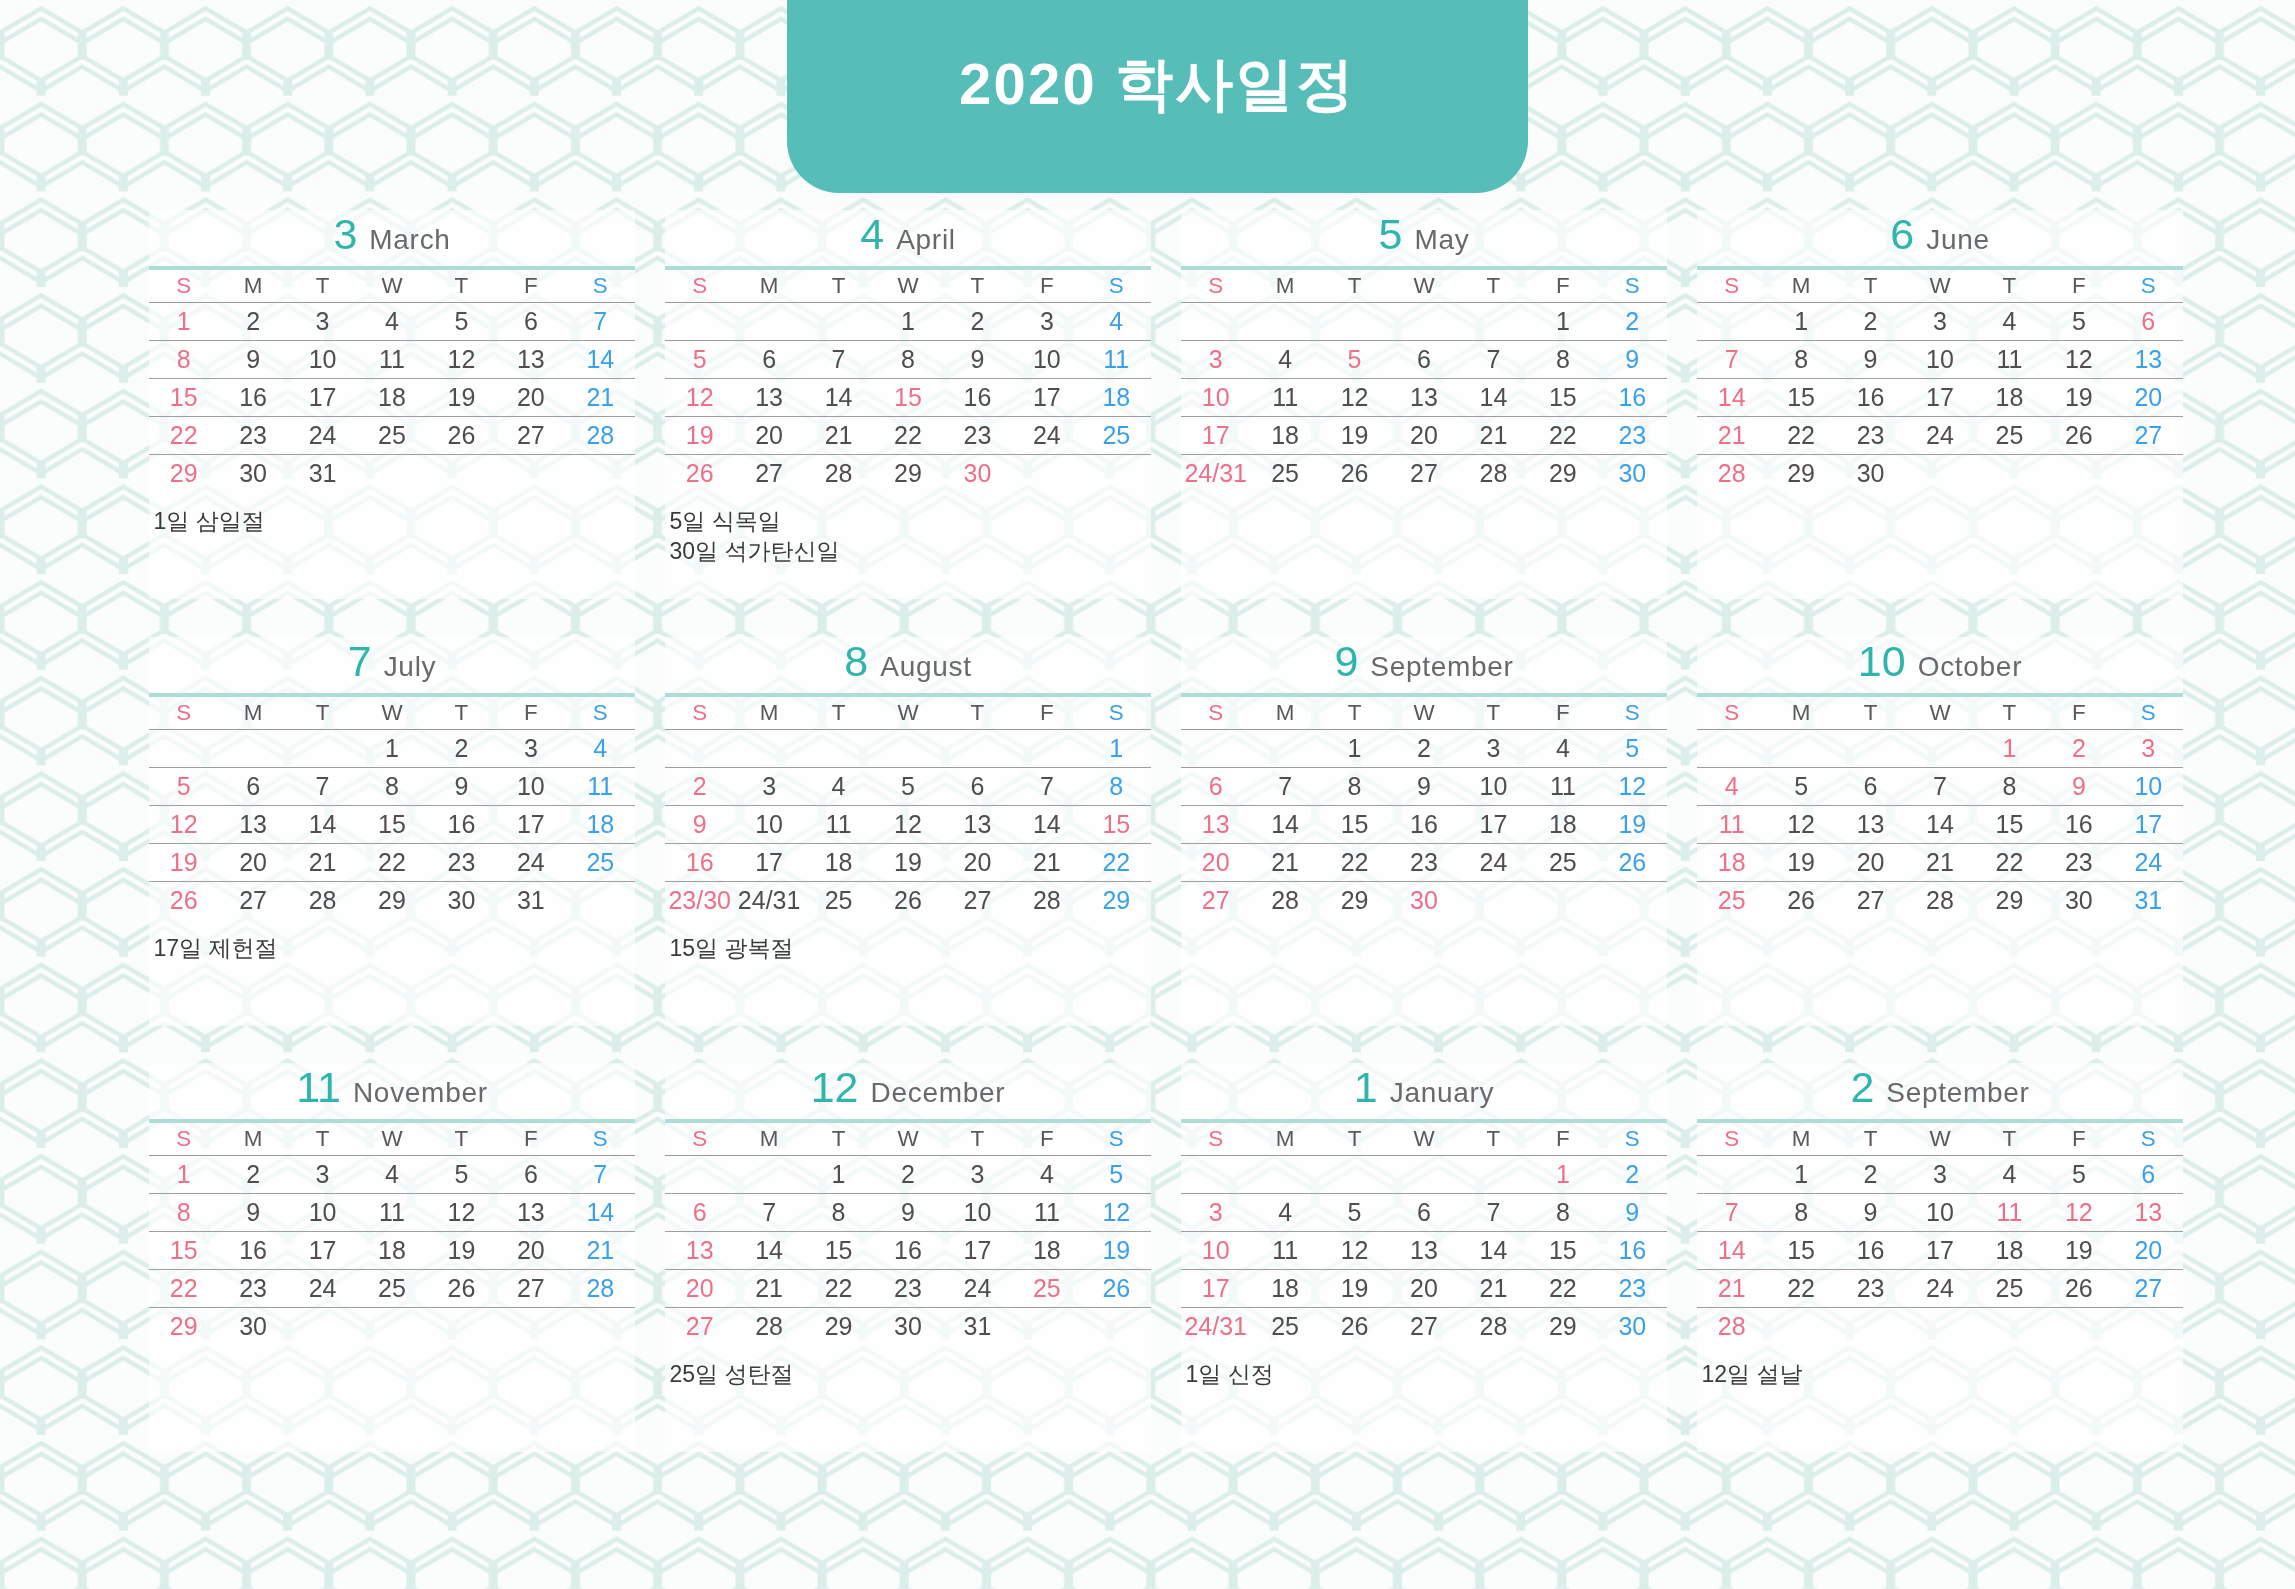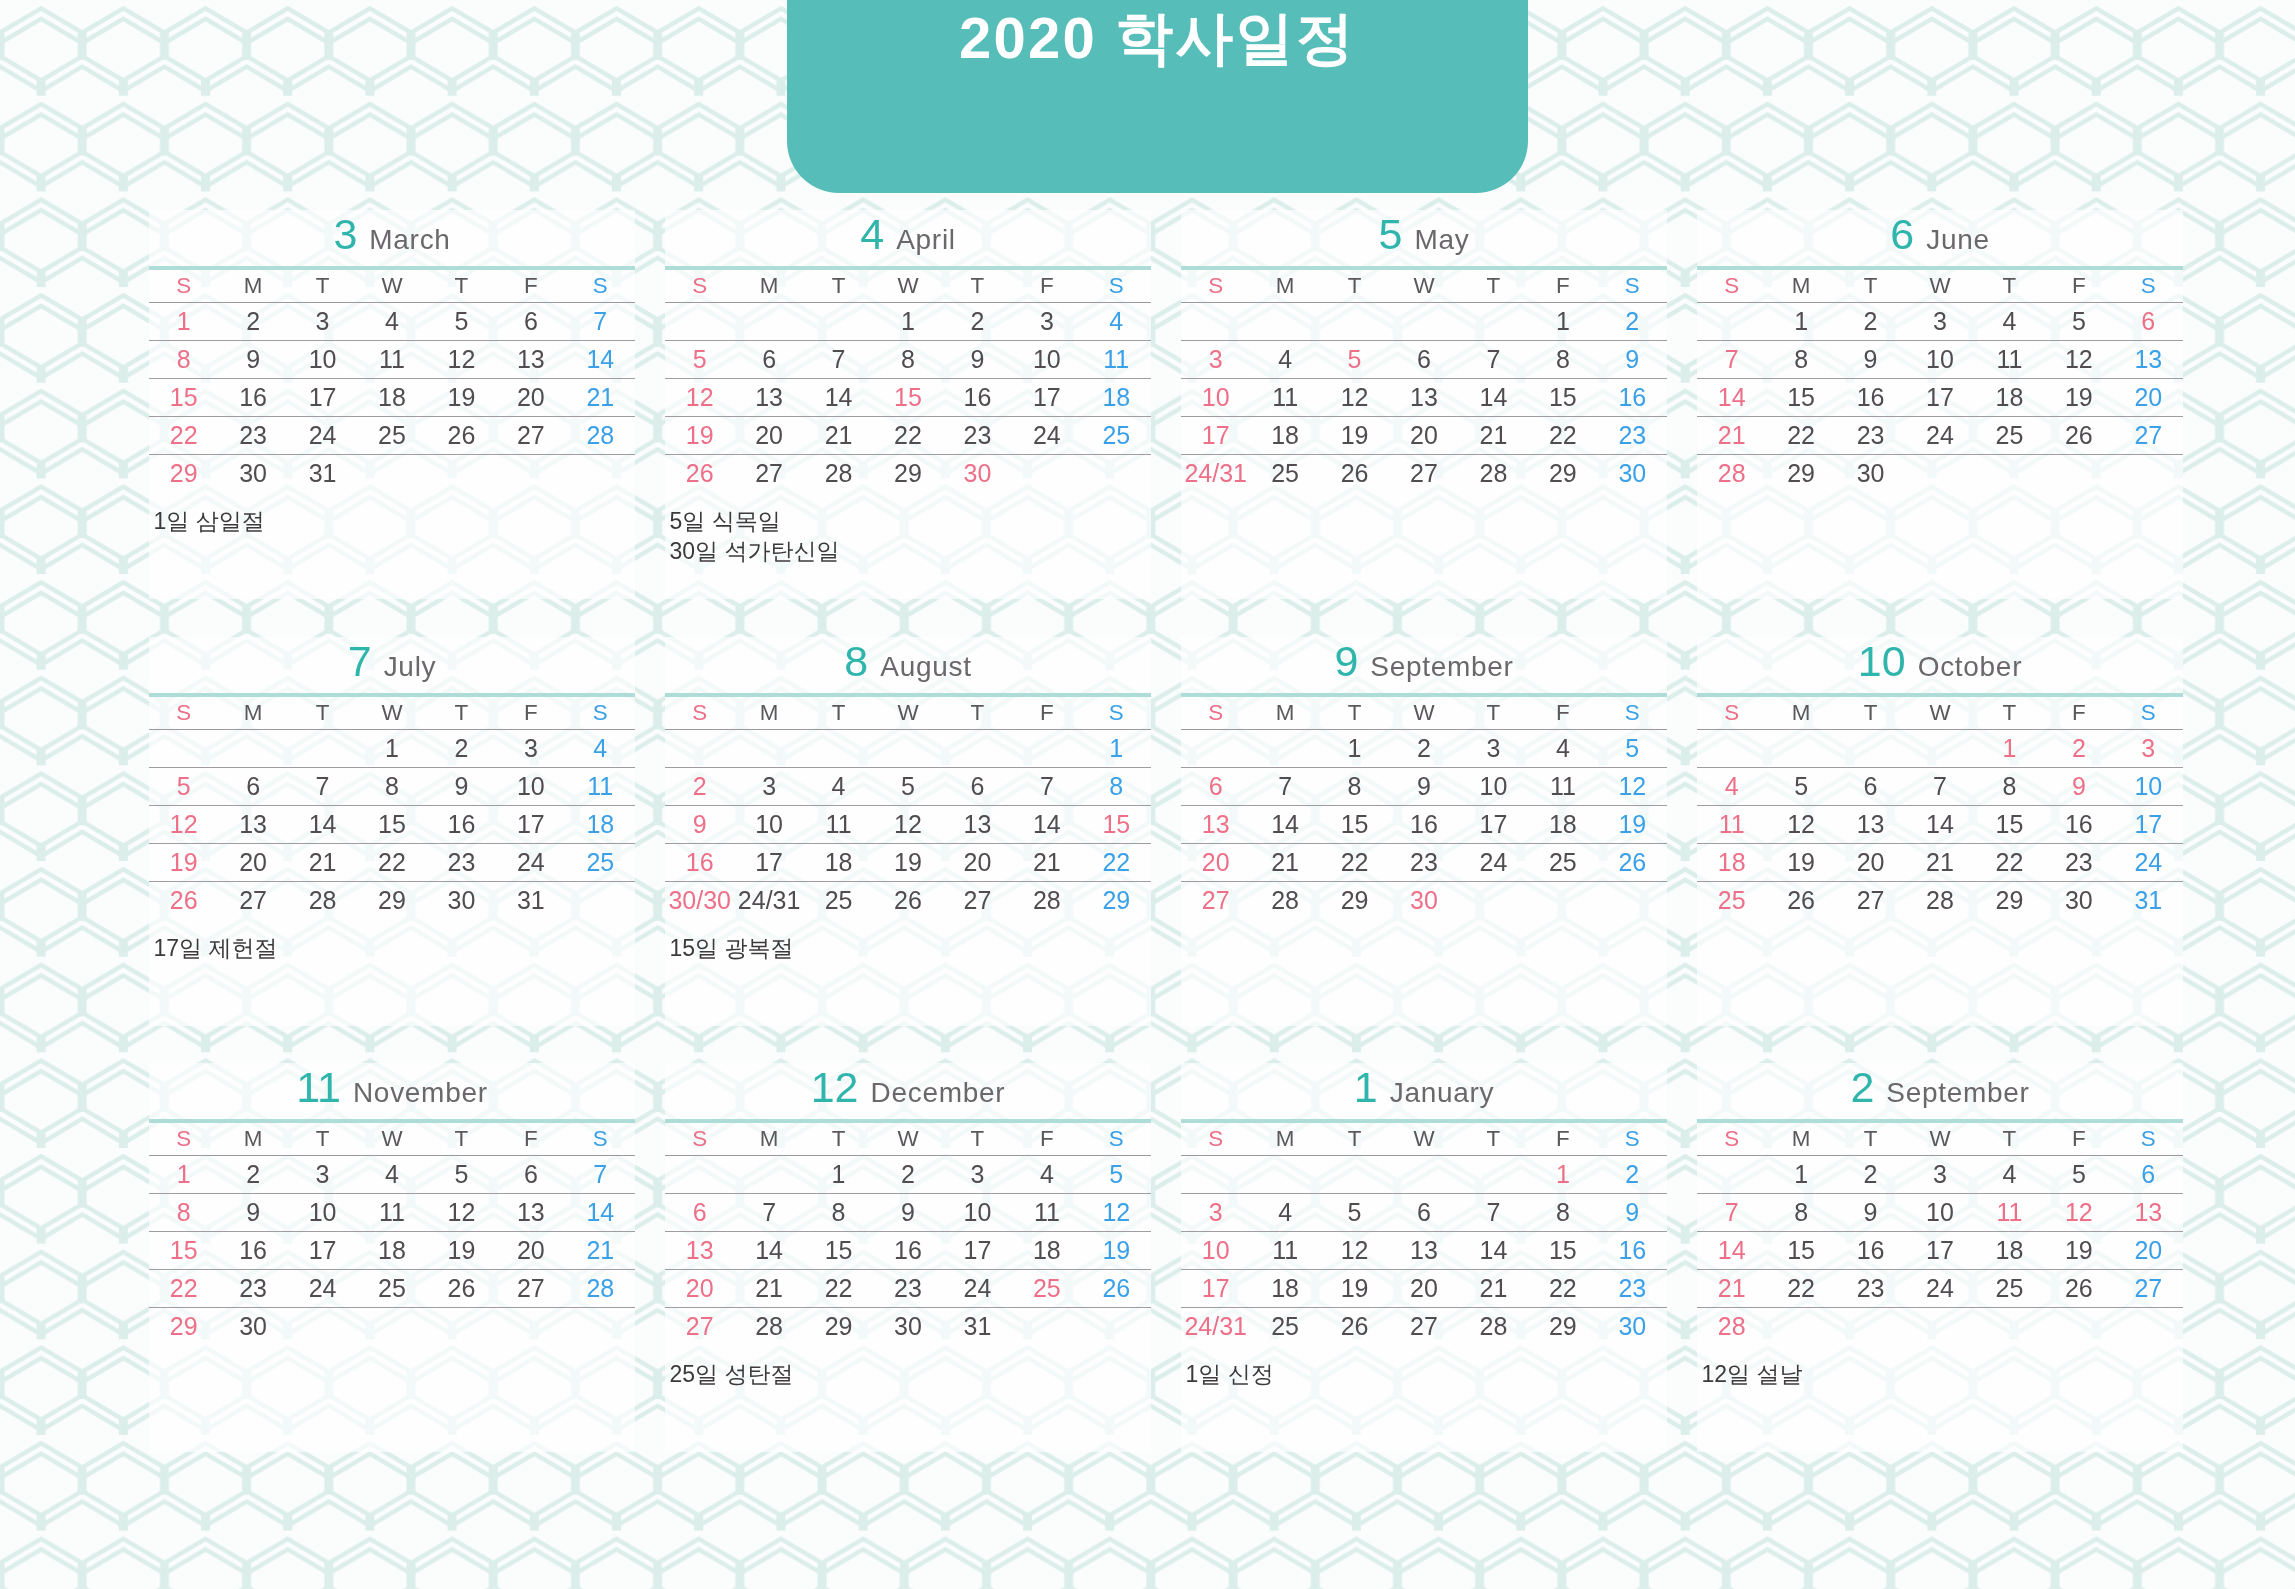--- a/index.html
+++ b/index.html
@@ -1,20 +1,20 @@
 <!DOCTYPE html>
 <html style="font-size:12px"><head>
 <meta charset="utf-8">
 <style>
   html,body{margin:0;padding:0;}
   body{font-family:"Liberation Sans", sans-serif; background:#ffffff;}
   .page{position:relative;width:2295px;height:1589px;overflow:hidden;background:#fbfdfd;}
   .bg{position:absolute;left:0;top:0;}
   .banner{position:absolute;left:787px;top:0;width:741px;height:193px;
-          border-radius:0 0 52px 52px;display:flex;align-items:flex-start;justify-content:center;
+          border-radius:0 0 52px 52px;display:flex;align-items:center;justify-content:center;
           padding-bottom:22.4px;box-sizing:border-box;}
   .banner h1{margin:0;font-size:58px;font-weight:700;color:#ffffff;letter-spacing:2.2px;}
   .month{position:absolute;width:486px;height:389px;background:rgba(255,255,255,0.66);}
   .m-head{height:56px;display:flex;align-items:baseline;justify-content:center;gap:12px;}
   .m-num{font-size:43px;font-weight:400;}
   .m-name{font-size:28px;font-weight:400;color:#6b686b;letter-spacing:0.7px;}
   .m-rule{height:3.7px;}
   .drow{display:grid;grid-template-columns:repeat(7,1fr);}
   .dhead{height:32px;border-bottom:1.5px solid #9b999e;}
   .dhead span{font-size:22.4px;align-self:center;text-align:center;}
@@ -413,21 +413,21 @@
         <div class="drow week">
           <span style="color: rgb(237, 111, 136);">16</span>
           <span style="color: rgb(81, 76, 80);">17</span>
           <span style="color: rgb(81, 76, 80);">18</span>
           <span style="color: rgb(81, 76, 80);">19</span>
           <span style="color: rgb(81, 76, 80);">20</span>
           <span style="color: rgb(81, 76, 80);">21</span>
           <span style="color: rgb(58, 160, 232);">22</span>
         </div>
         <div class="drow week last">
-          <span style="color: rgb(237, 111, 136);">30/30</span>
+          <span style="color: rgb(237, 111, 136);">23/30</span>
           <span style="color: rgb(81, 76, 80);">24/31</span>
           <span style="color: rgb(81, 76, 80);">25</span>
           <span style="color: rgb(81, 76, 80);">26</span>
           <span style="color: rgb(81, 76, 80);">27</span>
           <span style="color: rgb(81, 76, 80);">28</span>
           <span style="color: rgb(58, 160, 232);">29</span>
         </div>
         <div class="notes">
           <p>15일 광복절</p>
         </div>

